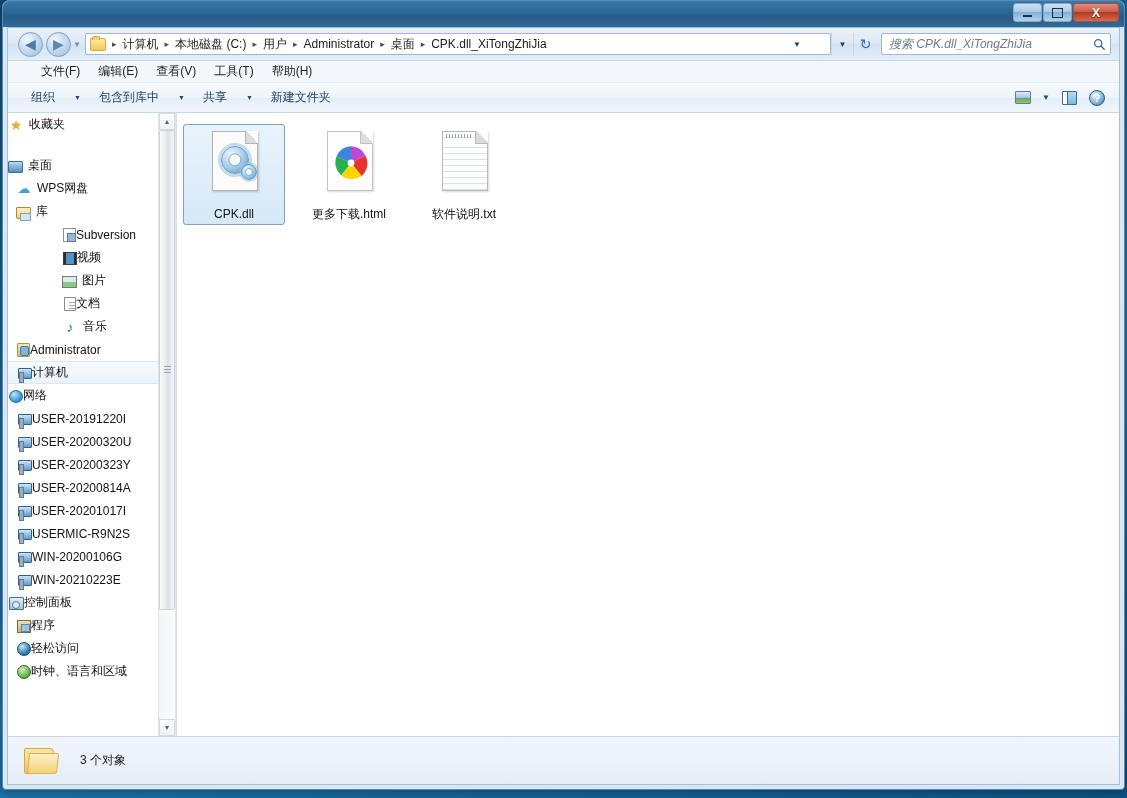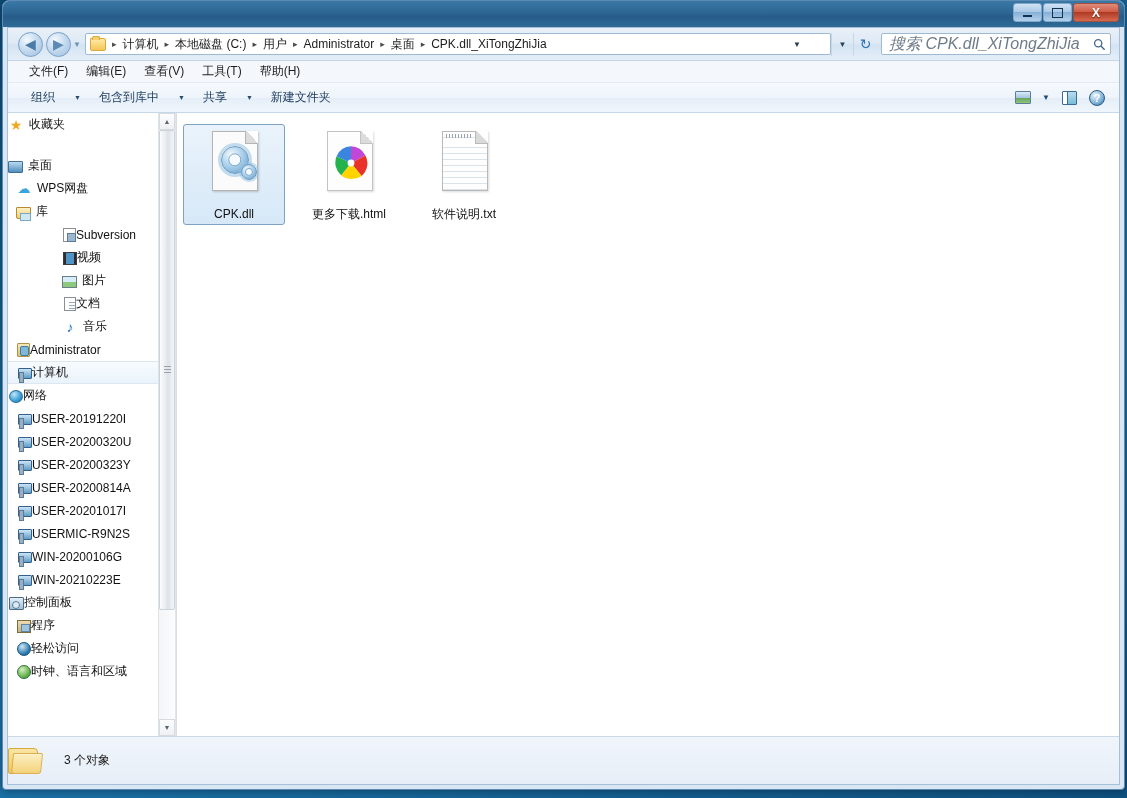--- a/index.html
+++ b/index.html
@@ -121,34 +121,34 @@
     display:flex;align-items:center;justify-content:center;
     color:#2f73b0;font-size:14px;
     border-left:1px solid #c6d7e8;
   }
   #searchbox {
     width:230px;height:22px;flex:none;margin-right:8px;margin-left:4px;
     background:#fff;border:1px solid #9eb9d2;border-radius:2px;
     display:flex;align-items:center;padding:0 4px 0 7px;
   }
   #searchbox .ph {
-    flex:1; font-style:italic; font-size:16px; color:#6e7b88;
+    flex:1; font-style:italic; font-size:12px; color:#6e7b88;
     white-space:nowrap;overflow:hidden;
   }
   .mag {
     width:14px;height:14px;flex:none;color:#41688f;font-size:13px;
     display:flex;align-items:center;justify-content:center;
   }
 
   
   #menubar {
     position:absolute; left:0; top:33px; right:0; height:22px;
     background:#f4f7fb;
     display:flex; align-items:center;
-    padding-left:12px;
+    padding-left:24px;
     border-bottom:1px solid #e3ebf4;
   }
   .menuitem { font-size:12px; color:#1d1d1d; padding:2px 9px; white-space:nowrap; }
 
   
   #cmdbar {
     position:absolute; left:0; top:55px; right:0; height:30px;
     background: linear-gradient(to bottom,#f6f9fd 0%,#eef4fb 50%,#e4edf7 51%,#f0f6fc 100%);
     display:flex; align-items:center;
     padding-left:14px;
@@ -376,20 +376,21 @@
     position:absolute;left:3px;top:2px;right:14px;height:4px;
     background:repeating-linear-gradient(to right,#9aa3ad 0 1px,transparent 1px 3px);
   }
 
   
   #statusbar {
     position:absolute; left:0; right:0; bottom:0; height:48px;
     background:linear-gradient(to bottom,#f0f5fb,#e7eef7);
     border-top:1px solid #c9d8e7;
     display:flex; align-items:center;
+    padding-left:16px;
   }
   .statfolder {
     width:36px;height:30px;flex:none;margin-right:20px;position:relative;
   }
   .statfolder .back{
     position:absolute;left:0;top:2px;width:30px;height:26px;
     background:linear-gradient(to bottom,#fbe6a5,#efc75f);
     border:1px solid #d7a93f;border-radius:2px 4px 2px 2px;
   }
   .statfolder .front{

